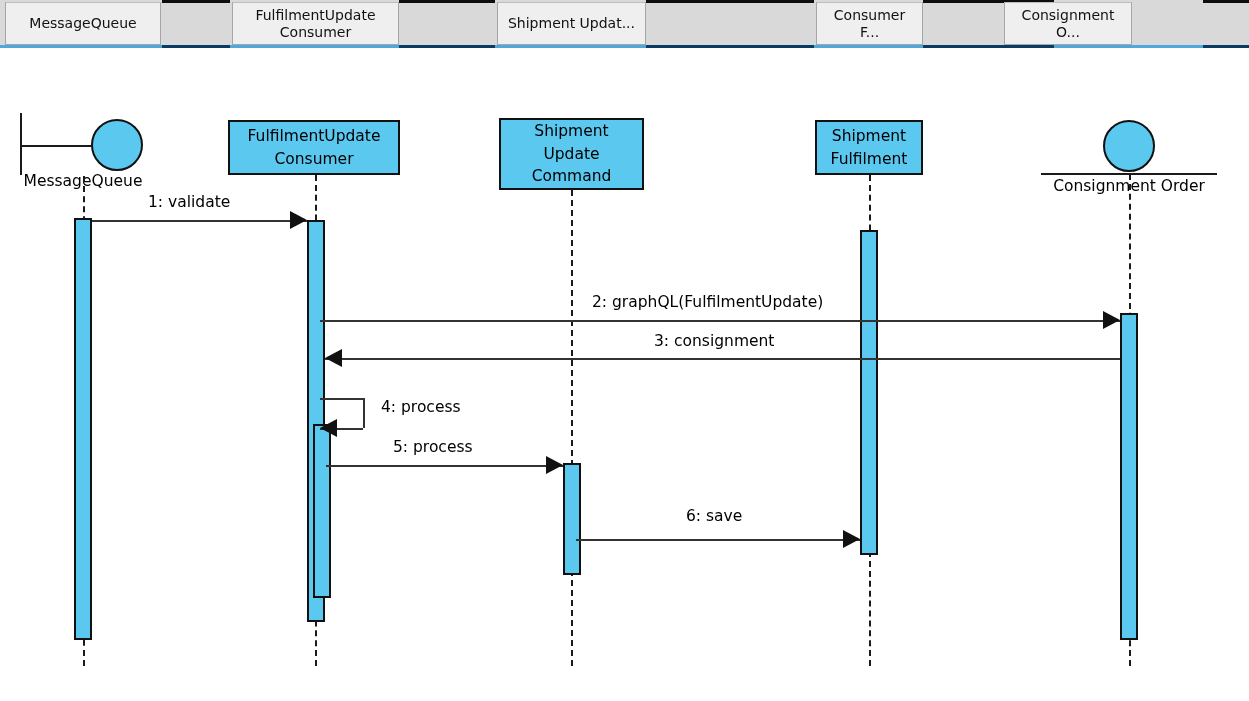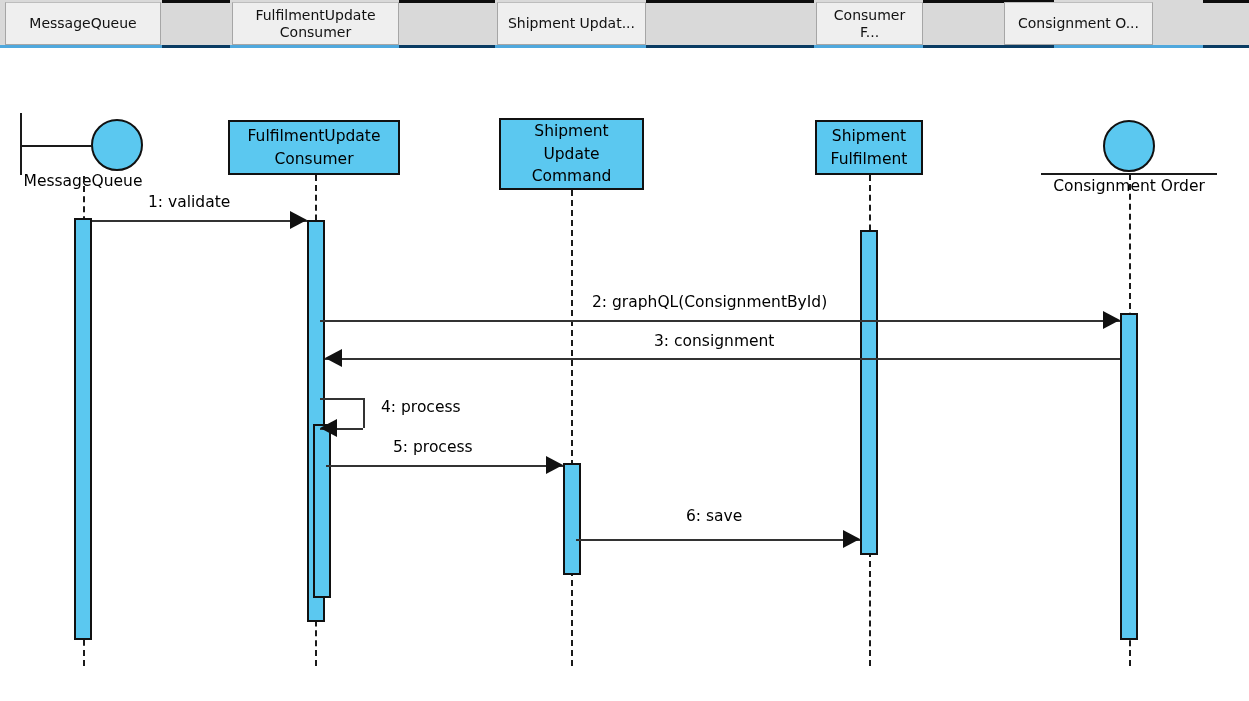--- a/index.html
+++ b/index.html
@@ -56,21 +56,21 @@
     </div>
     <div class="hdr-cell spacer" style="position: absolute; left: 399px; width: 96px; top: 0px; height: 48px;"></div>
     <div class="hdr-cell label" style="position: absolute; left: 496px; width: 149px; top: 0px; height: 43px;">
       <span class="htxt">Shipment Updat...</span>
     </div>
     <div class="hdr-cell spacer" style="position: absolute; left: 646px; width: 168px; top: 0px; height: 48px;"></div>
     <div class="hdr-cell label" style="position: absolute; left: 815px; width: 107px; top: 0px; height: 43px;">
       <span class="htxt">Consumer F...</span>
     </div>
     <div class="hdr-cell spacer" style="position: absolute; left: 923px; width: 131px; top: 0px; height: 48px;"></div>
-    <div class="hdr-cell label" style="position: absolute; left: 1003px; width: 149px; top: 0px; height: 43px;">
+    <div class="hdr-cell label" style="position: absolute; left: 1003px; width: 128px; top: 0px; height: 43px;">
       <span class="htxt">Consignment O...</span>
     </div>
     <div class="hdr-cell spacer" style="position: absolute; left: 1203px; width: 46px; top: 0px; height: 48px;"></div>
   </div>
 <div id="header-rule">
     <div class="rule-seg" style="left: 0px; width: 162px; background: rgb(79, 168, 221);"></div>
     <div class="rule-seg" style="left: 162px; width: 68px; background: rgb(10, 60, 99);"></div>
     <div class="rule-seg" style="left: 230px; width: 169px; background: rgb(79, 168, 221);"></div>
     <div class="rule-seg" style="left: 399px; width: 96px; background: rgb(10, 60, 99);"></div>
     <div class="rule-seg" style="left: 495px; width: 151px; background: rgb(79, 168, 221);"></div>
@@ -105,21 +105,21 @@
     <div class="act" style="left: 307px; top: 172px; width: 18px; height: 402px;"></div>
     <div class="act" style="left: 313px; top: 376px; width: 18px; height: 174px;"></div>
     <div class="act" style="left: 563px; top: 415px; width: 18px; height: 112px;"></div>
     <div class="act" style="left: 860px; top: 182px; width: 18px; height: 325px;"></div>
     <div class="act" style="left: 1120px; top: 265px; width: 18px; height: 327px;"></div>
     <div class="mline" style="left: 92px; top: 172px; width: 215px;"></div>
     <div class="arrowR" style="top: 163px; left: 290px;"></div>
     <div class="mlabel" style="left: 148px; top: 145px;">1: validate</div>
     <div class="mline" style="left: 320px; top: 272px; width: 800px;"></div>
     <div class="arrowR" style="top: 263px; left: 1103px;"></div>
-    <div class="mlabel" style="left: 592px; top: 245px;">2: graphQL(ConsignmentById)</div>
+    <div class="mlabel" style="left: 592px; top: 245px;">2: graphQL(FulfilmentUpdate)</div>
     <div class="mline" style="left: 325px; top: 310px; width: 795px;"></div>
     <div class="arrowL" style="top: 301px; left: 325px;"></div>
     <div class="mlabel" style="left: 654px; top: 284px;">3: consignment</div>
     <div class="mline" style="left: 320px; top: 350px; width: 43px;"></div>
     <div class="vline" style="left: 363px; top: 350px; height: 30px;"></div>
     <div class="mline" style="left: 320px; top: 380px; width: 43px;"></div>
     <div class="arrowL" style="left: 320px; top: 371px;"></div>
     <div class="mlabel" style="left: 381px; top: 350px;">4: process</div>
     <div class="mline" style="left: 326px; top: 417px; width: 237px;"></div>
     <div class="arrowR" style="top: 408px; left: 546px;"></div>

